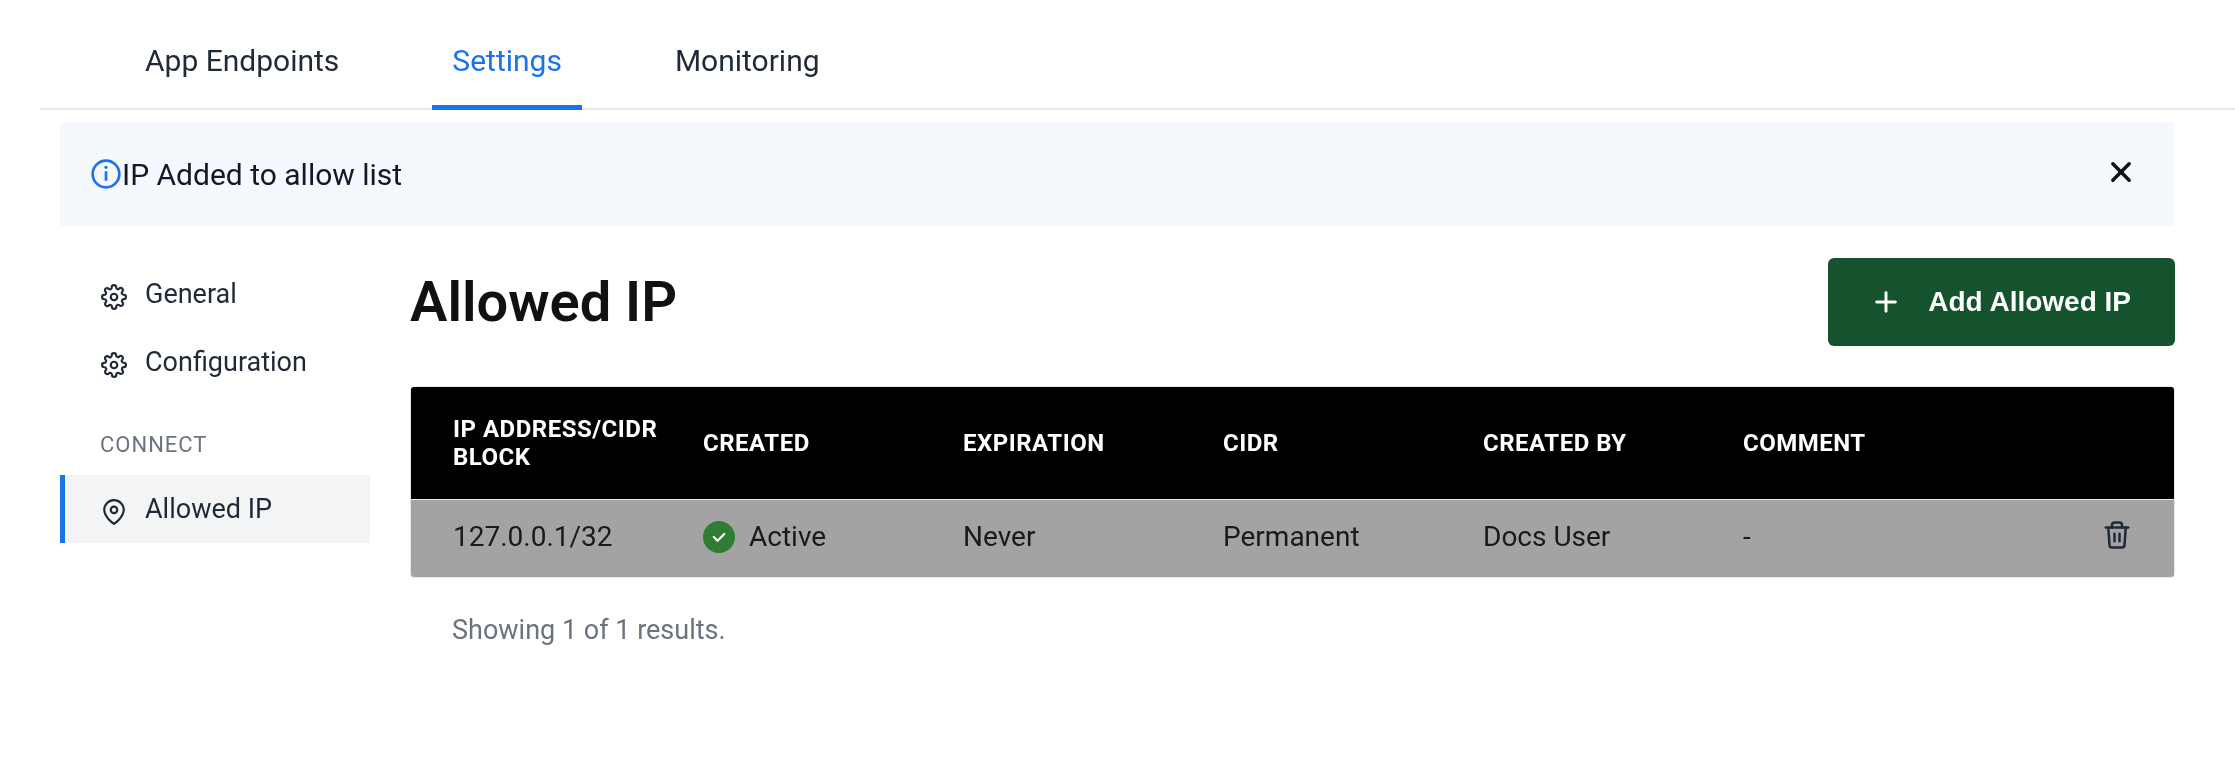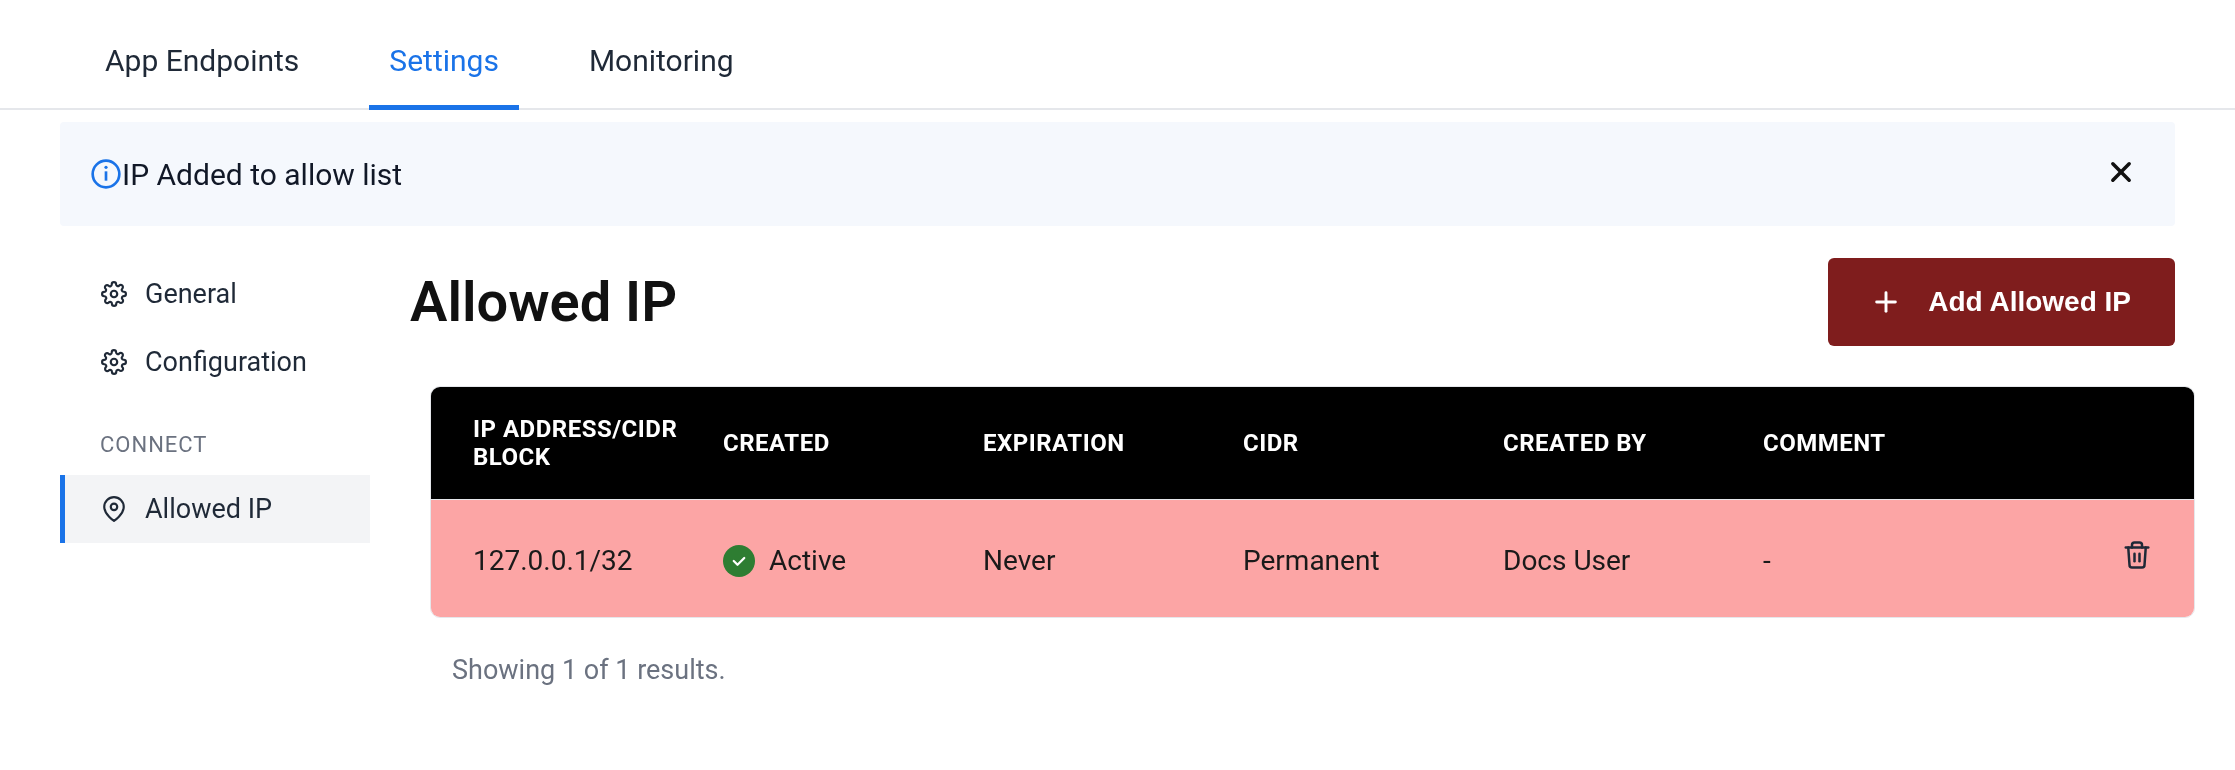--- a/index.html
+++ b/index.html
@@ -6,24 +6,25 @@
     body {
       font-family: -apple-system, BlinkMacSystemFont, "Segoe UI", Roboto, Helvetica, Arial, sans-serif;
       background: #fff;
       color: #1a1a1a;
       width: 2235px;
     }
     
     .topnav {
       display: flex;
       align-items: flex-end;
-      gap: 90px;
+      gap: 113px;
       padding: 0 105px;
       border-bottom: 2px solid #e5e7eb;
       height: 110px;
+      margin-left: 40px;
     }
     .topnav-item {
       font-size: 30px;
       color: #1f2937;
       padding: 24px 0 30px 0;
       cursor: pointer;
       position: relative;
     }
     .topnav-item.active {
       color: #1a73e8;
@@ -65,21 +66,21 @@
       padding: 24px 60px 40px 60px;
       gap: 40px;
     }
     .sidebar {
       width: 310px;
       flex-shrink: 0;
       padding-top: 10px;
     }
     .sidebar-item {
       display: flex;
-      align-items: center;
+      align-items: flex-end;
       gap: 18px;
       padding: 18px 16px 18px 36px;
       font-size: 27px;
       color: #1f2937;
       cursor: pointer;
       border-left: 5px solid transparent;
     }
     .sidebar-item.active {
       background: #f3f4f6;
       border-left: 5px solid #1a73e8;
@@ -100,58 +101,57 @@
       justify-content: space-between;
       align-items: center;
       margin-bottom: 40px;
     }
     .page-title {
       font-size: 56px;
       font-weight: 600;
       color: #111;
     }
     .btn-primary {
-      background: #7f1d1d;
+      background: #14532d;
       color: #fff;
       border: none;
       border-radius: 6px;
       padding: 28px 44px;
       font-size: 28px;
       font-weight: 600;
       display: inline-flex;
       align-items: center;
       gap: 28px;
       cursor: pointer;
     }
     .btn-primary .plus-icon svg { display: block; }
     
     .table {
       width: 100%;
       border: 1px solid #e5e7eb;
-      border-radius: 10px;
+      border-radius: 4px;
       overflow: hidden;
-      margin-left: 20px;
     }
     .thead {
       background: #000;
       color: #fff;
       display: flex;
       padding: 28px 42px;
       font-size: 24px;
       font-weight: 700;
       letter-spacing: 0.5px;
       align-items: center;
     }
     .trow {
       display: flex;
-      padding: 40px 42px;
+      padding: 20px 42px;
       font-size: 28px;
-      align-items: flex-end;
+      align-items: flex-start;
       border-top: 1px solid #e5e7eb;
-      background: #fca5a5;
+      background: #a3a3a3;
     }
     .col-ip { width: 250px; }
     .col-status { width: 260px; display: flex; align-items: center; gap: 14px; }
     .col-exp { width: 260px; }
     .col-type { width: 260px; }
     .col-created { width: 260px; }
     .col-comment { flex: 1; }
     .col-actions { width: 60px; display: flex; justify-content: flex-end; }
     .status-badge {
       width: 32px; height: 32px; border-radius: 50%; background: #2e7d32;

